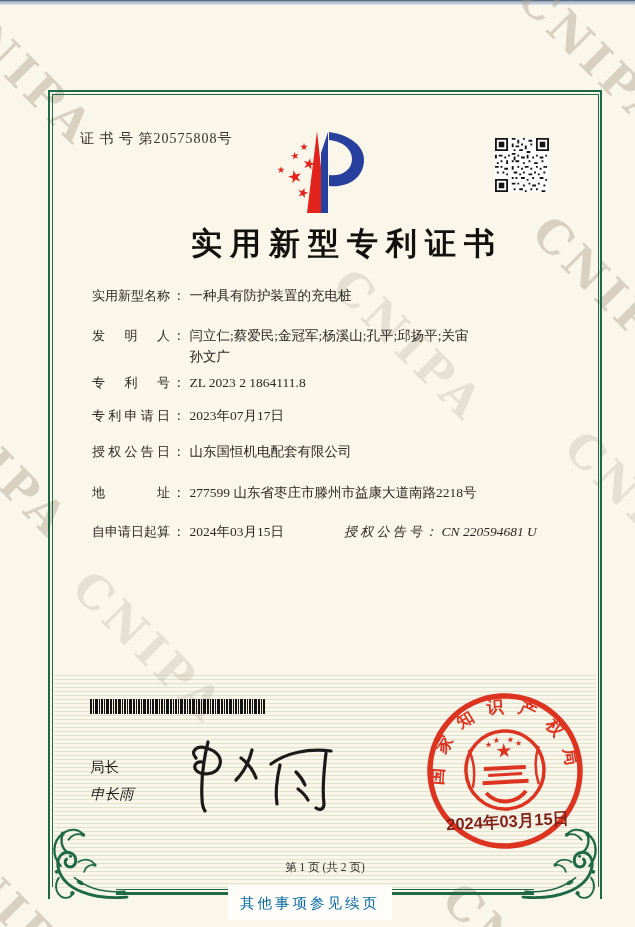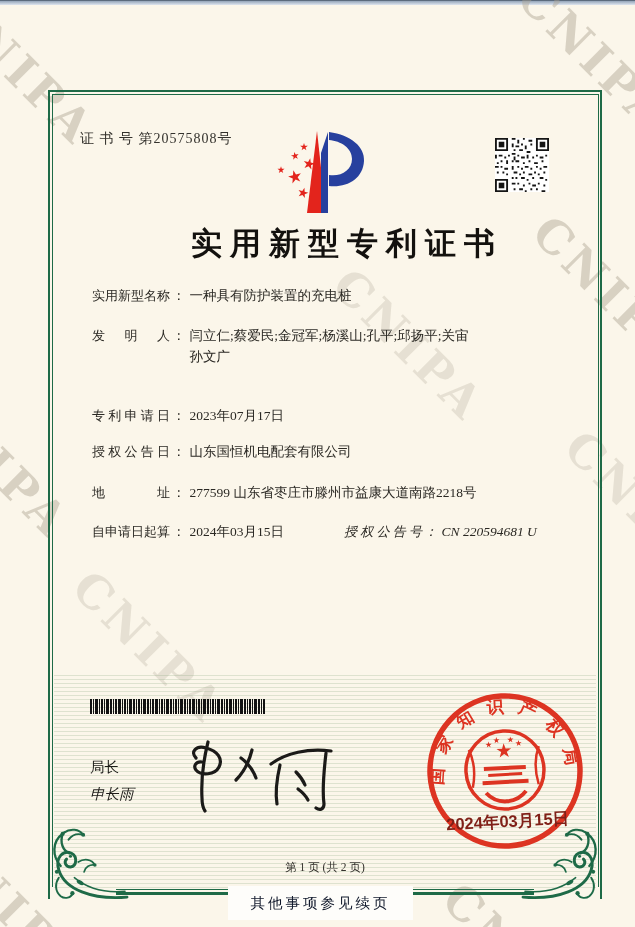--- a/index.html
+++ b/index.html
@@ -42,22 +42,22 @@
     font-style:italic;text-align:justify;color:#2e2b26;}
   .paras p{margin:0;text-indent:2em;}
   .barcode{position:absolute;left:40px;top:607px;width:176px;height:15px;}
   .signer{position:absolute;left:40px;font-family:"Liberation Sans","DejaVu Sans",sans-serif;
     font-size:14.5px;color:#1d1c19;}
   .signer.t1{top:666px;}
   .signer.t2{top:693px;font-style:italic;}
   .signature{position:absolute;left:118px;top:640px;width:190px;height:85px;}
   .seal{position:absolute;left:374px;top:598px;width:162px;height:162px;transform:rotate(-3deg);opacity:.95;}
   .page-num{position:absolute;left:0;right:0;top:768px;text-align:center;font-size:11.5px;color:#33312c;}
-  .note-box{position:absolute;left:228px;top:886px;width:185px;height:34px;background:#fefdfa;
-    text-align:center;line-height:34px;font-size:14.5px;letter-spacing:3px;color:#0f172a;z-index:2;}
+  .note-box{position:absolute;left:228px;top:886px;width:164px;height:34px;background:#fefdfa;
+    text-align:center;line-height:34px;font-size:14.5px;letter-spacing:3px;color:#0369a1;z-index:2;}
 </style>
 </head>
 <body>
 
 <div class="top-strip"></div>
 
 <div class="wm" style="left:-30px;top:-18px">CNIPA</div>
 <div class="wm" style="left:545px;top:-30px">CNIPA</div>
 <div class="wm" style="left:560px;top:205px">CNIPA</div>
 <div class="wm faint" style="left:360px;top:258px">CNIPA</div>
@@ -143,20 +143,23 @@
     </g>
   </svg>
 
   <div class="cert-title">实用新型专利证书</div>
 
   <div class="row" style="top:193px">
     <span class="flabel">实用新型名称</span><span class="fcolon">：</span><span class="fvalue">一种具有防护装置的充电桩</span>
   </div>
   <div class="row" style="top:233px">
     <span class="flabel">发明人</span><span class="fcolon">：</span><span class="fvalue"><span class="vline">闫立仁;蔡爱民;金冠军;杨溪山;孔平;邱扬平;关宙</span><span class="vline">孙文广</span></span>
+  </div>
+  <div class="row" style="top:280px">
+    <span class="flabel">专利号</span><span class="fcolon">：</span><span class="fvalue">ZL 2023 2 1864111.8</span>
   </div>
   <div class="row" style="top:313px">
     <span class="flabel">专利申请日</span><span class="fcolon">：</span><span class="fvalue">2023年07月17日</span>
   </div>
   <div class="row" style="top:349px">
     <span class="flabel">授权公告日</span><span class="fcolon">：</span><span class="fvalue">山东国恒机电配套有限公司</span>
   </div>
   <div class="row" style="top:390px">
     <span class="flabel">地址</span><span class="fcolon">：</span><span class="fvalue">277599 山东省枣庄市滕州市益康大道南路2218号</span>
   </div>

